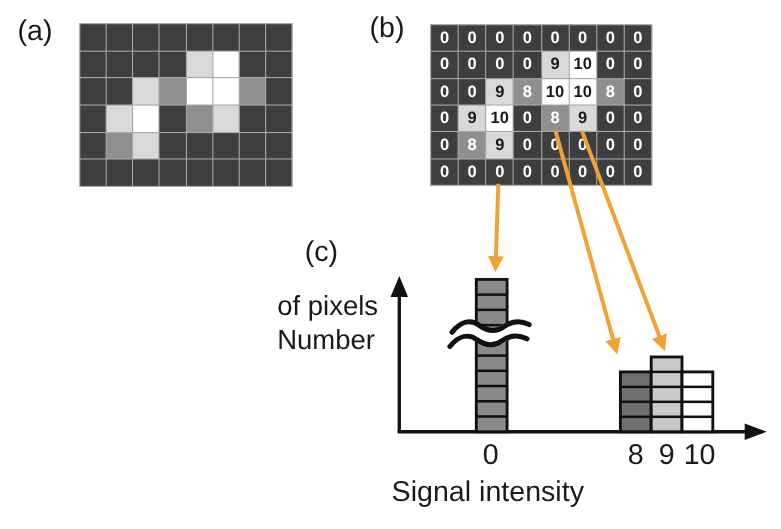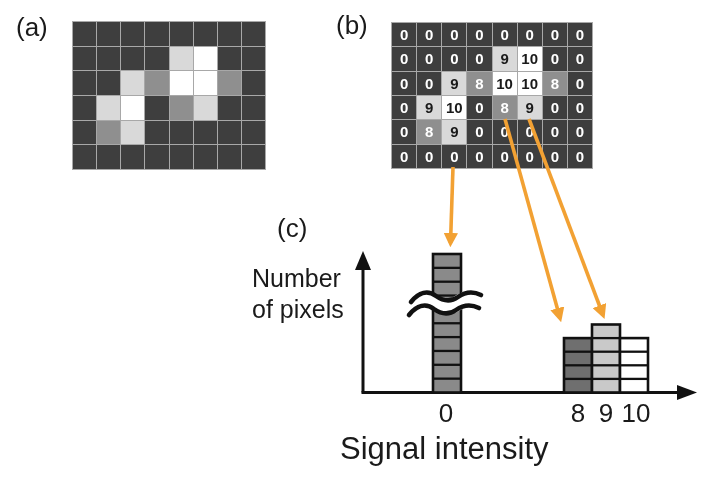--- a/index.html
+++ b/index.html
@@ -8,21 +8,21 @@
   .panel-label{position:absolute;font-size:26px;color:#1a1a1a;}
   .pixel-grid{position:absolute;display:grid;grid-template-columns:repeat(8,1fr);
               grid-template-rows:repeat(6,1fr);gap:1px;background:#a8a8a8;
               border:1px solid #a8a8a8;box-sizing:border-box;}
   .grid-a{left:72px;top:21px;width:194px;height:149px;}
   .grid-b{left:391px;top:22px;width:202px;height:147px;}
   .cell{display:flex;align-items:center;justify-content:center;
         font-size:15px;font-weight:600;line-height:1;}
   .svg-overlay{position:absolute;left:0;top:0;width:710px;height:481px;}
   .ylabel{position:absolute;left:252px;top:263px;font-size:25px;line-height:31px;}
-  .xlabel{position:absolute;left:340px;top:431px;font-size:31px;text-align:right;}
+  .xlabel{position:absolute;left:356px;top:431px;font-size:26px;text-align:right;}
   .tick{position:absolute;top:398px;font-size:26px;transform:translateX(-50%);}
 </style>
 </head>
 <body>
 
 <div class="canvas">
 
   <div class="panel-label" style="left:16px;top:12px">(a)</div>
   <div class="panel-label" style="left:336px;top:10px">(b)</div>
   <div class="panel-label" style="left:277px;top:213px">(c)</div>
@@ -123,22 +123,22 @@
       <div class="cell" style="background: rgb(62, 62, 62); color: rgb(255, 255, 255);">0</div>
       <div class="cell" style="background: rgb(62, 62, 62); color: rgb(255, 255, 255);">0</div>
       <div class="cell" style="background: rgb(62, 62, 62); color: rgb(255, 255, 255);">0</div>
       <div class="cell" style="background: rgb(62, 62, 62); color: rgb(255, 255, 255);">0</div>
       <div class="cell" style="background: rgb(62, 62, 62); color: rgb(255, 255, 255);">0</div>
       <div class="cell" style="background: rgb(62, 62, 62); color: rgb(255, 255, 255);">0</div>
       <div class="cell" style="background: rgb(62, 62, 62); color: rgb(255, 255, 255);">0</div>
     </div>
 
   <div class="ylabel">
+    <div>of pixels</div>
     <div>Number</div>
-    <div>of pixels</div>
   </div>
   <div class="xlabel">Signal intensity</div>
 
   <div class="tick" style="left:446px">0</div>
   <div class="tick" style="left:578px">8</div>
   <div class="tick" style="left:606px">9</div>
   <div class="tick" style="left:636px">10</div>
 
   <svg id="chart-svg" class="svg-overlay" viewBox="0 0 710 481">
     <defs>

